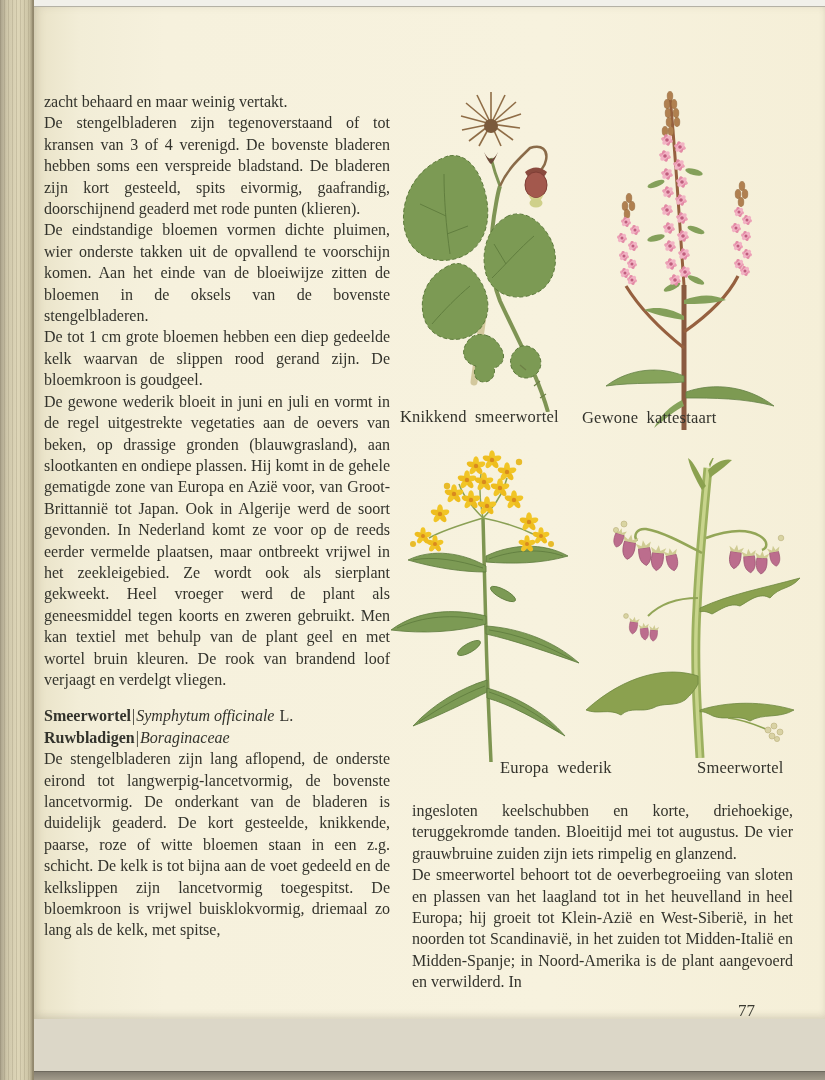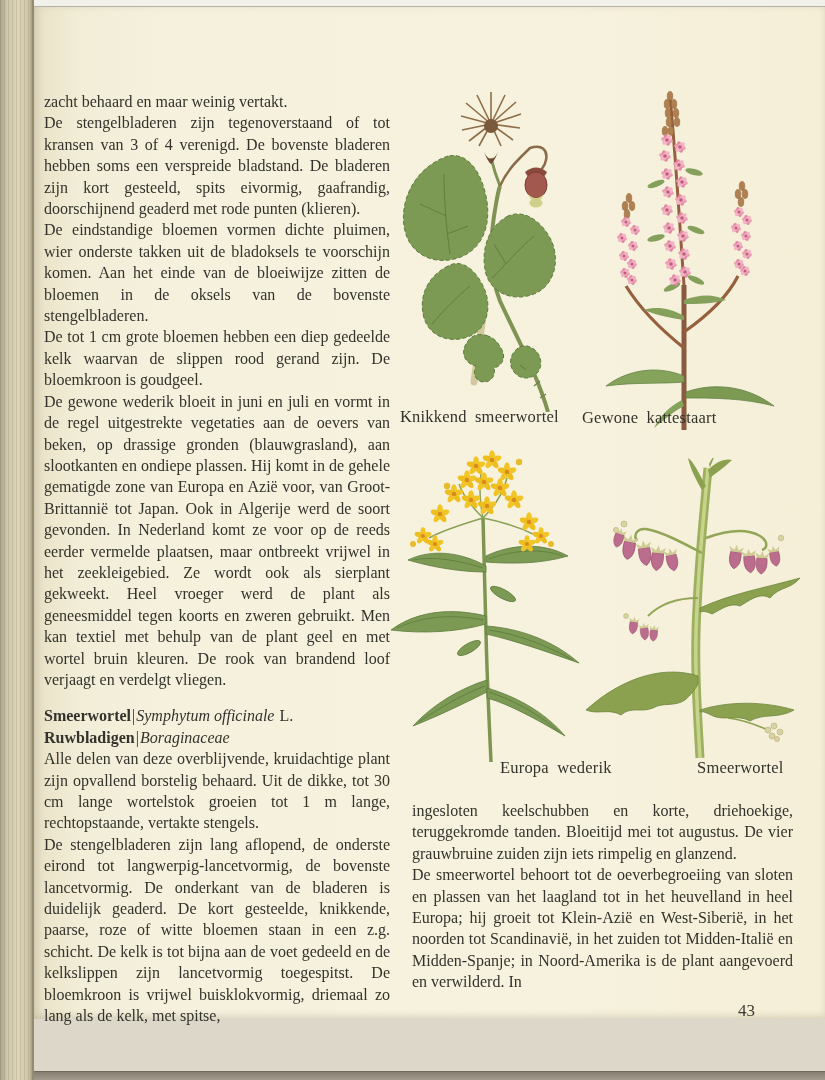--- a/index.html
+++ b/index.html
@@ -62,32 +62,31 @@
 </head>
 <body>
 
 <div class="scan">
 
   <div class="page">
 
     <div class="col left-col">
       <p>zacht behaard en maar weinig vertakt.</p>
       <p>De stengelbladeren zijn tegenoverstaand of tot kransen van 3 of 4 verenigd. De bovenste bladeren hebben soms een verspreide bladstand. De bladeren zijn kort gesteeld, spits eivormig, gaafrandig, doorschijnend geaderd met rode punten (klieren).</p>
-      <p>De eindstandige bloemen vormen dichte pluimen, wier onderste takken uit de bladoksels te voorschijn komen. Aan het einde van de bloeiwijze zitten de bloemen in de oksels van de bovenste stengelbladeren.</p>
+      <p>De eindstandige bloemen vormen dichte pluimen, wier onderste takken uit de opvallend te voorschijn komen. Aan het einde van de bloeiwijze zitten de bloemen in de oksels van de bovenste stengelbladeren.</p>
       <p>De tot 1 cm grote bloemen hebben een diep gedeelde kelk waarvan de slippen rood gerand zijn. De bloemkroon is goudgeel.</p>
       <p>De gewone wederik bloeit in juni en juli en vormt in de regel uitgestrekte vegetaties aan de oevers van beken, op drassige gronden (blauwgrasland), aan slootkanten en ondiepe plassen. Hij komt in de gehele gematigde zone van Europa en Azië voor, van Groot-Brittannië tot Japan. Ook in Algerije werd de soort gevonden. In Nederland komt ze voor op de reeds eerder vermelde plaatsen, maar ontbreekt vrijwel in het zeekleigebied. Ze wordt ook als sierplant gekweekt. Heel vroeger werd de plant als geneesmiddel tegen koorts en zweren gebruikt. Men kan textiel met behulp van de plant geel en met wortel bruin kleuren. De rook van brandend loof verjaagt en verdelgt vliegen.</p>
 
       <p class="sp-head">
         <span class="nm">Smeerwortel</span><span class="sep">|</span><span class="lat">Symphytum officinale</span><span class="auth">L.</span>
       </p>
       <p class="sp-head" style="margin-top:0">
         <span class="nm">Ruwbladigen</span><span class="sep">|</span><span class="lat">Boraginaceae</span>
       </p>
 
-      <p>Alle delen van deze overblijvende, kruidachtige plant zijn opvallend borstelig behaard. Uit de dikke, tot 30 cm lange wortelstok groeien tot 1 m lange, rechtopstaande, vertakte stengels.</p>
       <p>De stengelbladeren zijn lang aflopend, de onderste eirond tot langwerpig-lancetvormig, de bovenste lancetvormig. De onderkant van de bladeren is duidelijk geaderd. De kort gesteelde, knikkende, paarse, roze of witte bloemen staan in een z.g. schicht. De kelk is tot bijna aan de voet gedeeld en de kelkslippen zijn lancetvormig toegespitst. De bloemkroon is vrijwel buisklokvormig, driemaal zo lang als de kelk, met spitse,</p>
     </div>
 
     <div class="col right-col">
       <p>ingesloten keelschubben en korte, driehoekige, teruggekromde tanden. Bloeitijd mei tot augustus. De vier grauwbruine zuiden zijn iets rimpelig en glanzend.</p>
       <p>De smeerwortel behoort tot de oeverbegroeiing van sloten en plassen van het laagland tot in het heuvelland in heel Europa; hij groeit tot Klein-Azië en West-Siberië, in het noorden tot Scandinavië, in het zuiden tot Midden-Italië en Midden-Spanje; in Noord-Amerika is de plant aangevoerd en verwilderd. In</p>
     </div>
 
     <div class="illu" id="illu-nagelkruid">
       <svg width="180" height="326" viewBox="0 0 180 326">
@@ -366,19 +365,19 @@
             <circle cx="199" cy="281" r="2.6"></circle>
         </g>
       </svg>
     </div>
 
     <div class="caption" id="cap-nagelkruid">Knikkend smeerwortel</div>
     <div class="caption" id="cap-kattestaart">Gewone kattestaart</div>
     <div class="caption" id="cap-wederik">Europa wederik</div>
     <div class="caption" id="cap-smeerwortel">Smeerwortel</div>
 
-    <div class="pagenum">43</div>
+    <div class="pagenum">77</div>
   </div>
 
   <div class="top-edge"></div>
   <div class="bottom-edge"></div>
   <div class="left-edges"></div>
 </div>
 
 </body></html>

